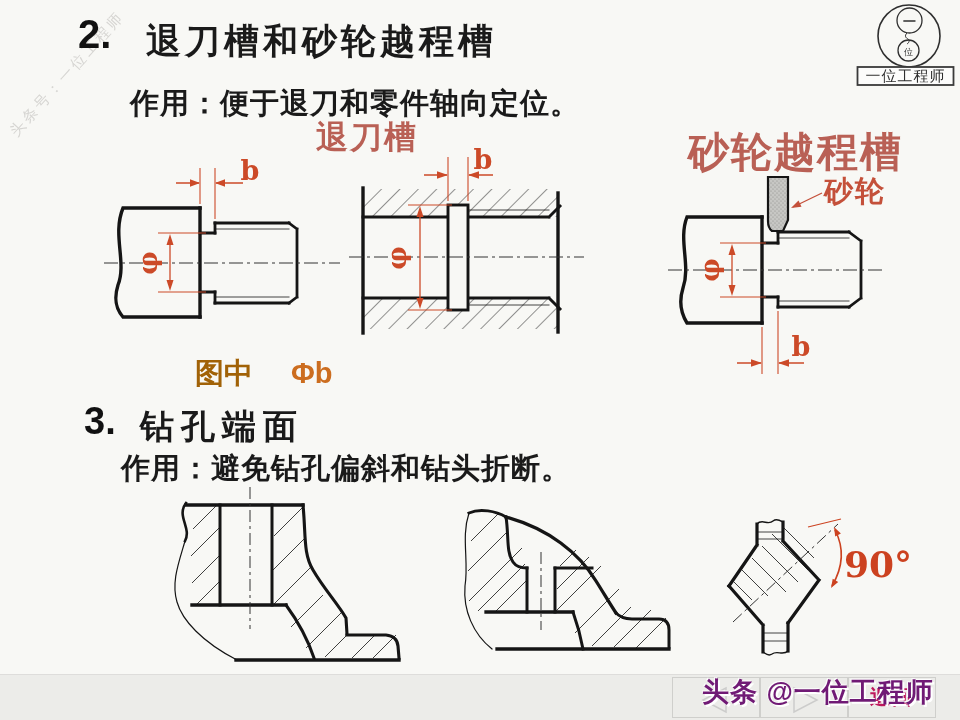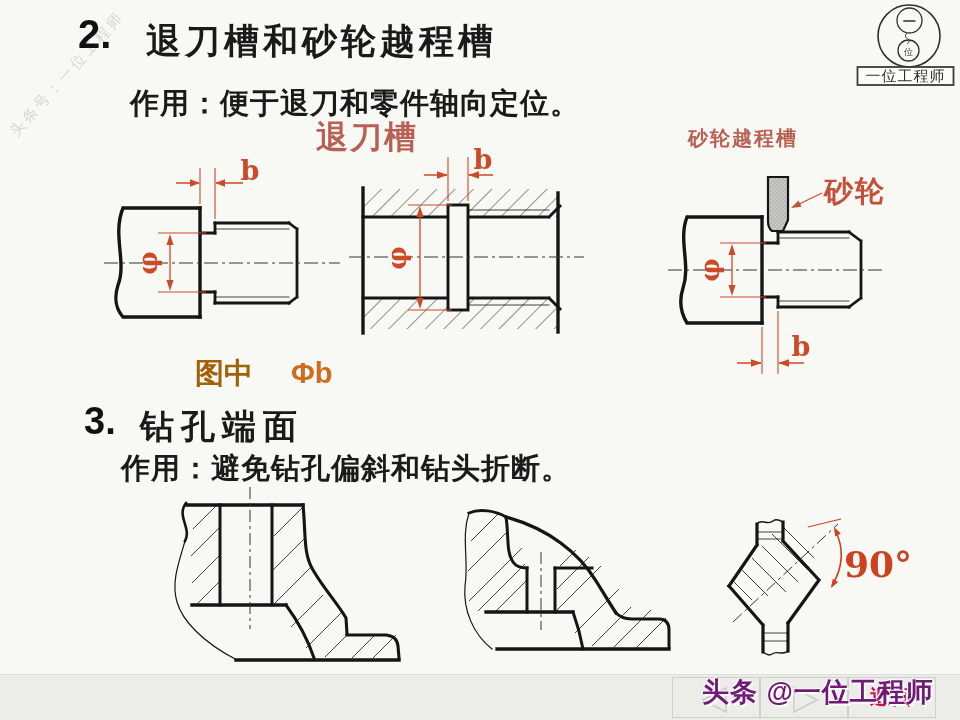--- a/index.html
+++ b/index.html
@@ -3,21 +3,21 @@
 <meta charset="utf-8">
 <style>
   html,body{margin:0;padding:0;}
   body{font-family:"Liberation Sans",sans-serif;background:#e9e9e7;}
   #stage{position:relative;width:960px;height:720px;background:#f8f8f5;overflow:hidden;}
   .abs{position:absolute;}
   .blk{color:#1a1a1a;font-weight:700;}
   .num{font-size:40px;font-weight:700;color:#111;}
   .h-title{font-size:35px;letter-spacing:4px;text-align:right;}
   .fn-line{font-size:29px;letter-spacing:1px;}
-  .red-label{color:#b96055;font-weight:700;letter-spacing:2px;font-size:20px;}
+  .red-label{color:#b96055;font-weight:700;letter-spacing:2px;font-size:41px;}
   .legend{display:flex;align-items:baseline;font-size:29px;font-weight:700;}
   .legend .pfx{color:#a16207;margin-right:38px;}
   .legend .orange{color:#cc6d1f;}
   .legend .pink{color:#c0736a;}
   .wm-left{color:#d6d5d2;font-size:15px;letter-spacing:3px;transform:rotate(-48deg);transform-origin:0 0;white-space:nowrap;}
   .footer-strip{left:0;top:674px;width:960px;height:46px;background:#ecece9;border-top:1px solid #dedddb;}
   .nav-btn{position:absolute;top:677px;width:88px;height:41px;border:1.5px solid #cfcfcc;background:transparent;box-sizing:border-box;padding:0;cursor:pointer;}
   .nav-btn svg{display:block;margin:4px auto 0;}
   .back-btn{color:#be185d;font-size:20px;letter-spacing:2px;font-weight:700;font-family:"Liberation Sans",sans-serif;}
   .wm-footer{left:702px;top:674px;width:256px;text-align:left;font-size:27px;font-weight:700;color:#701a75;letter-spacing:1px;text-shadow:2px 2px 0 #ffffff,-1px -1px 0 #fdfdfd;white-space:nowrap;}

